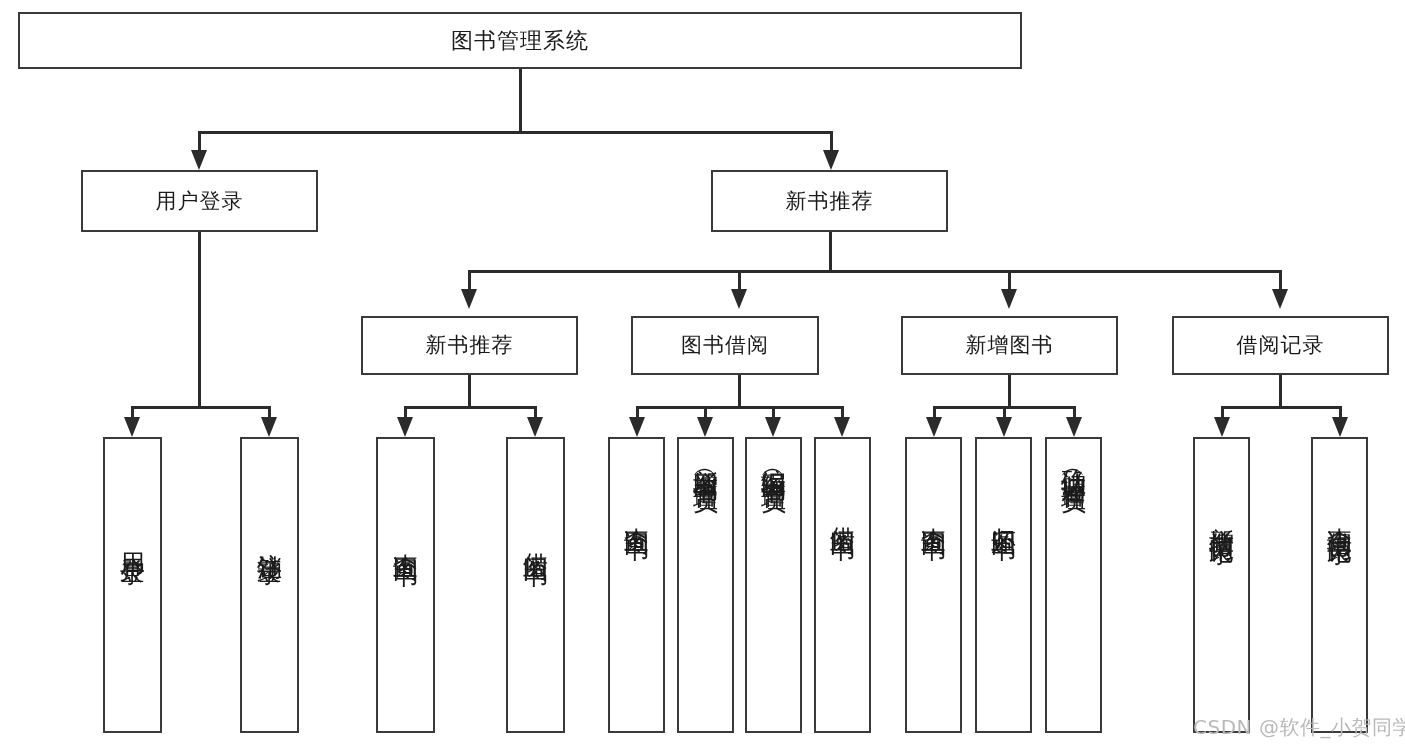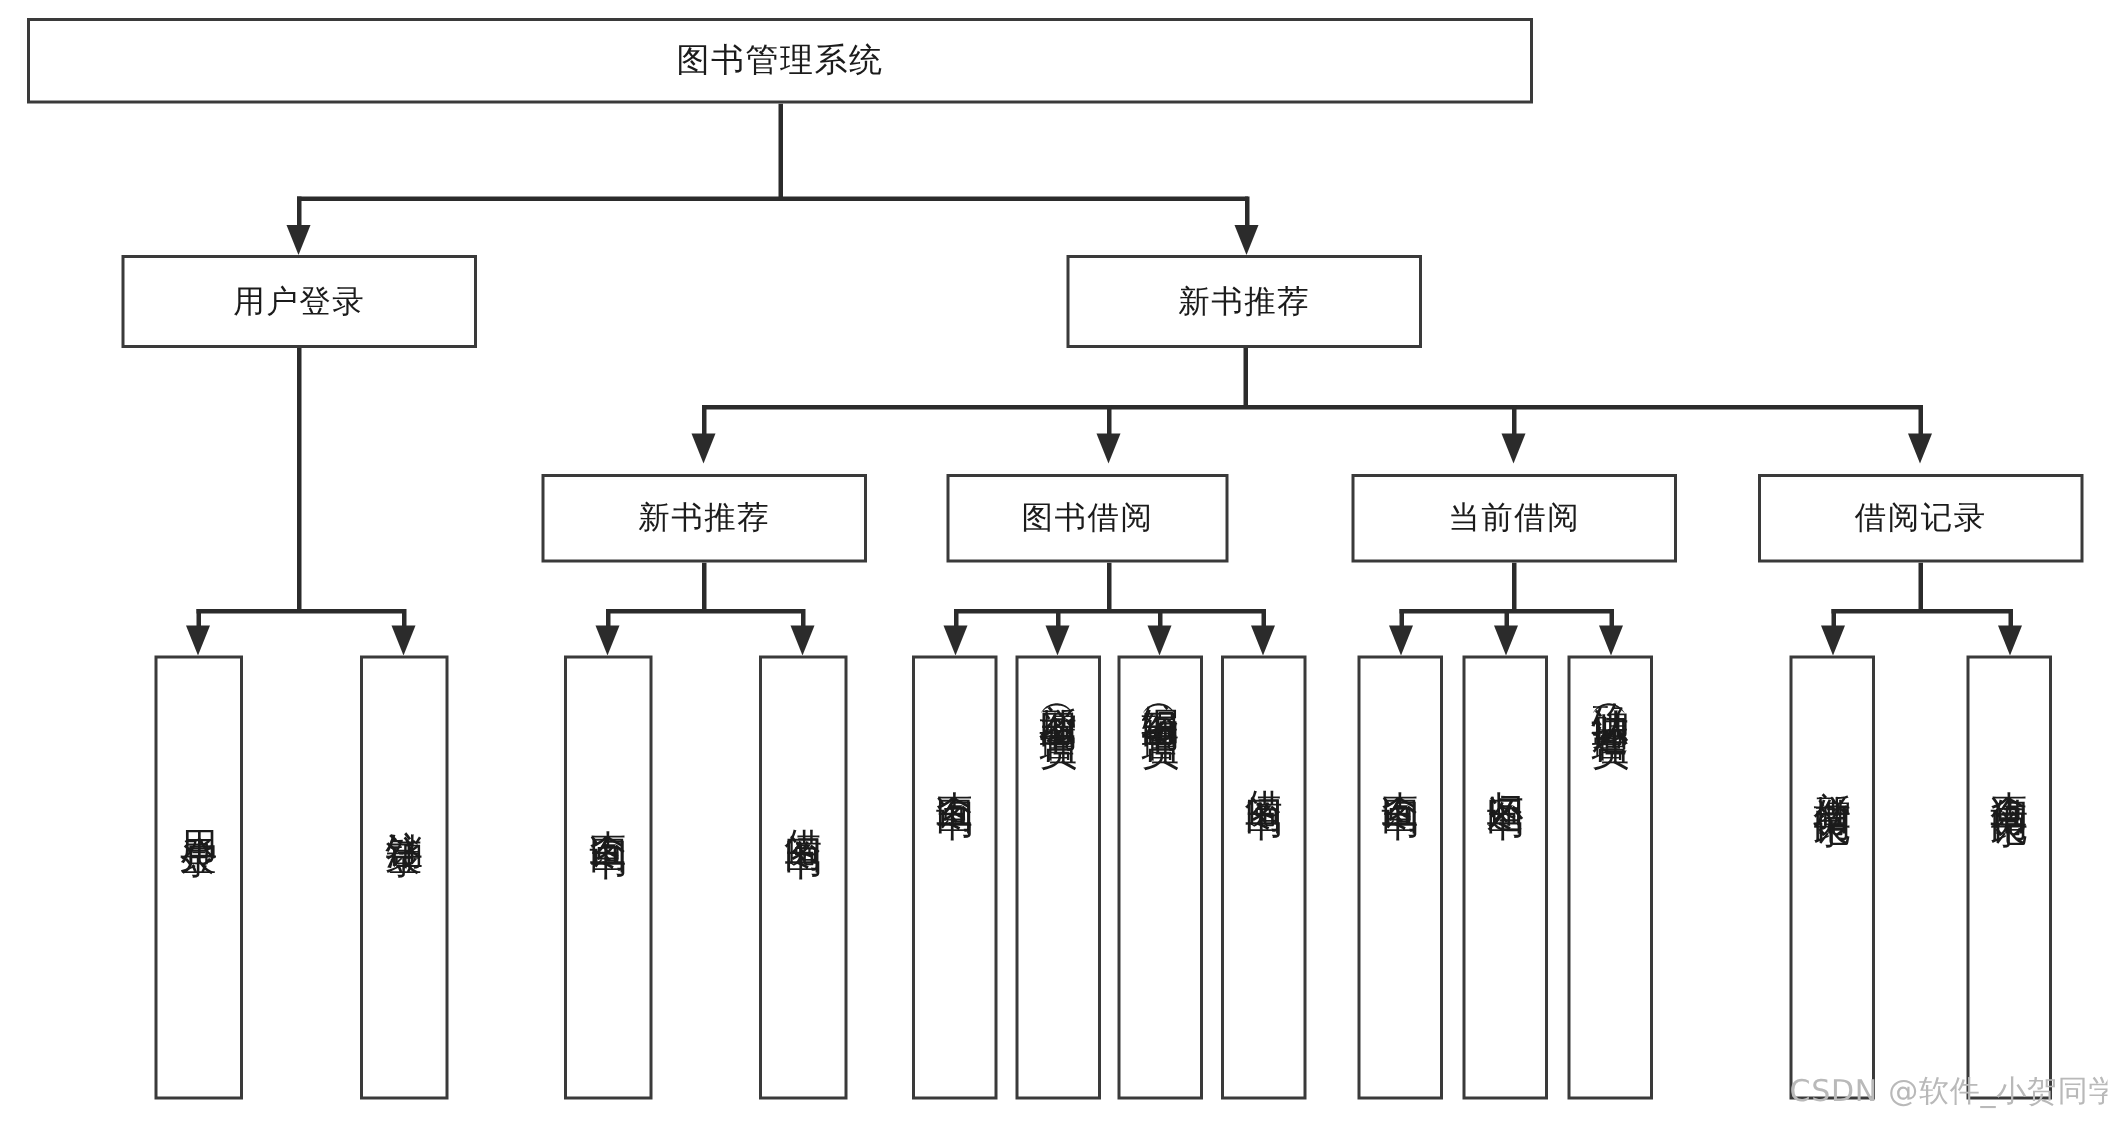--- a/index.html
+++ b/index.html
@@ -126,21 +126,21 @@
   <div class="arrow" style="left:1001px;top:289px;"></div>
   <div class="arrow" style="left:1272px;top:289px;"></div>
 
   <div class="node h-node" style="left:361px;top:316px;width:217px;height:59px;">
     <span class="lbl">新书推荐</span>
   </div>
   <div class="node h-node" style="left:631px;top:316px;width:188px;height:59px;">
     <span class="lbl">图书借阅</span>
   </div>
   <div class="node h-node" style="left:901px;top:316px;width:217px;height:59px;">
-    <span class="lbl">当前借阅</span>
+    <span class="lbl">新增图书</span>
   </div>
   <div class="node h-node" style="left:1172px;top:316px;width:217px;height:59px;">
     <span class="lbl">借阅记录</span>
   </div>
 
   <div class="ln vline" style="left:468px;top:375px;width:2.5px;height:32px;"></div>
   <div class="ln hline" style="left:404px;top:406px;width:132px;height:2.5px;"></div>
   <div class="ln vline" style="left:404px;top:406px;width:2.5px;height:14px;"></div>
   <div class="ln vline" style="left:534px;top:406px;width:2.5px;height:14px;"></div>
   <div class="arrow" style="left:397px;top:417px;"></div>

